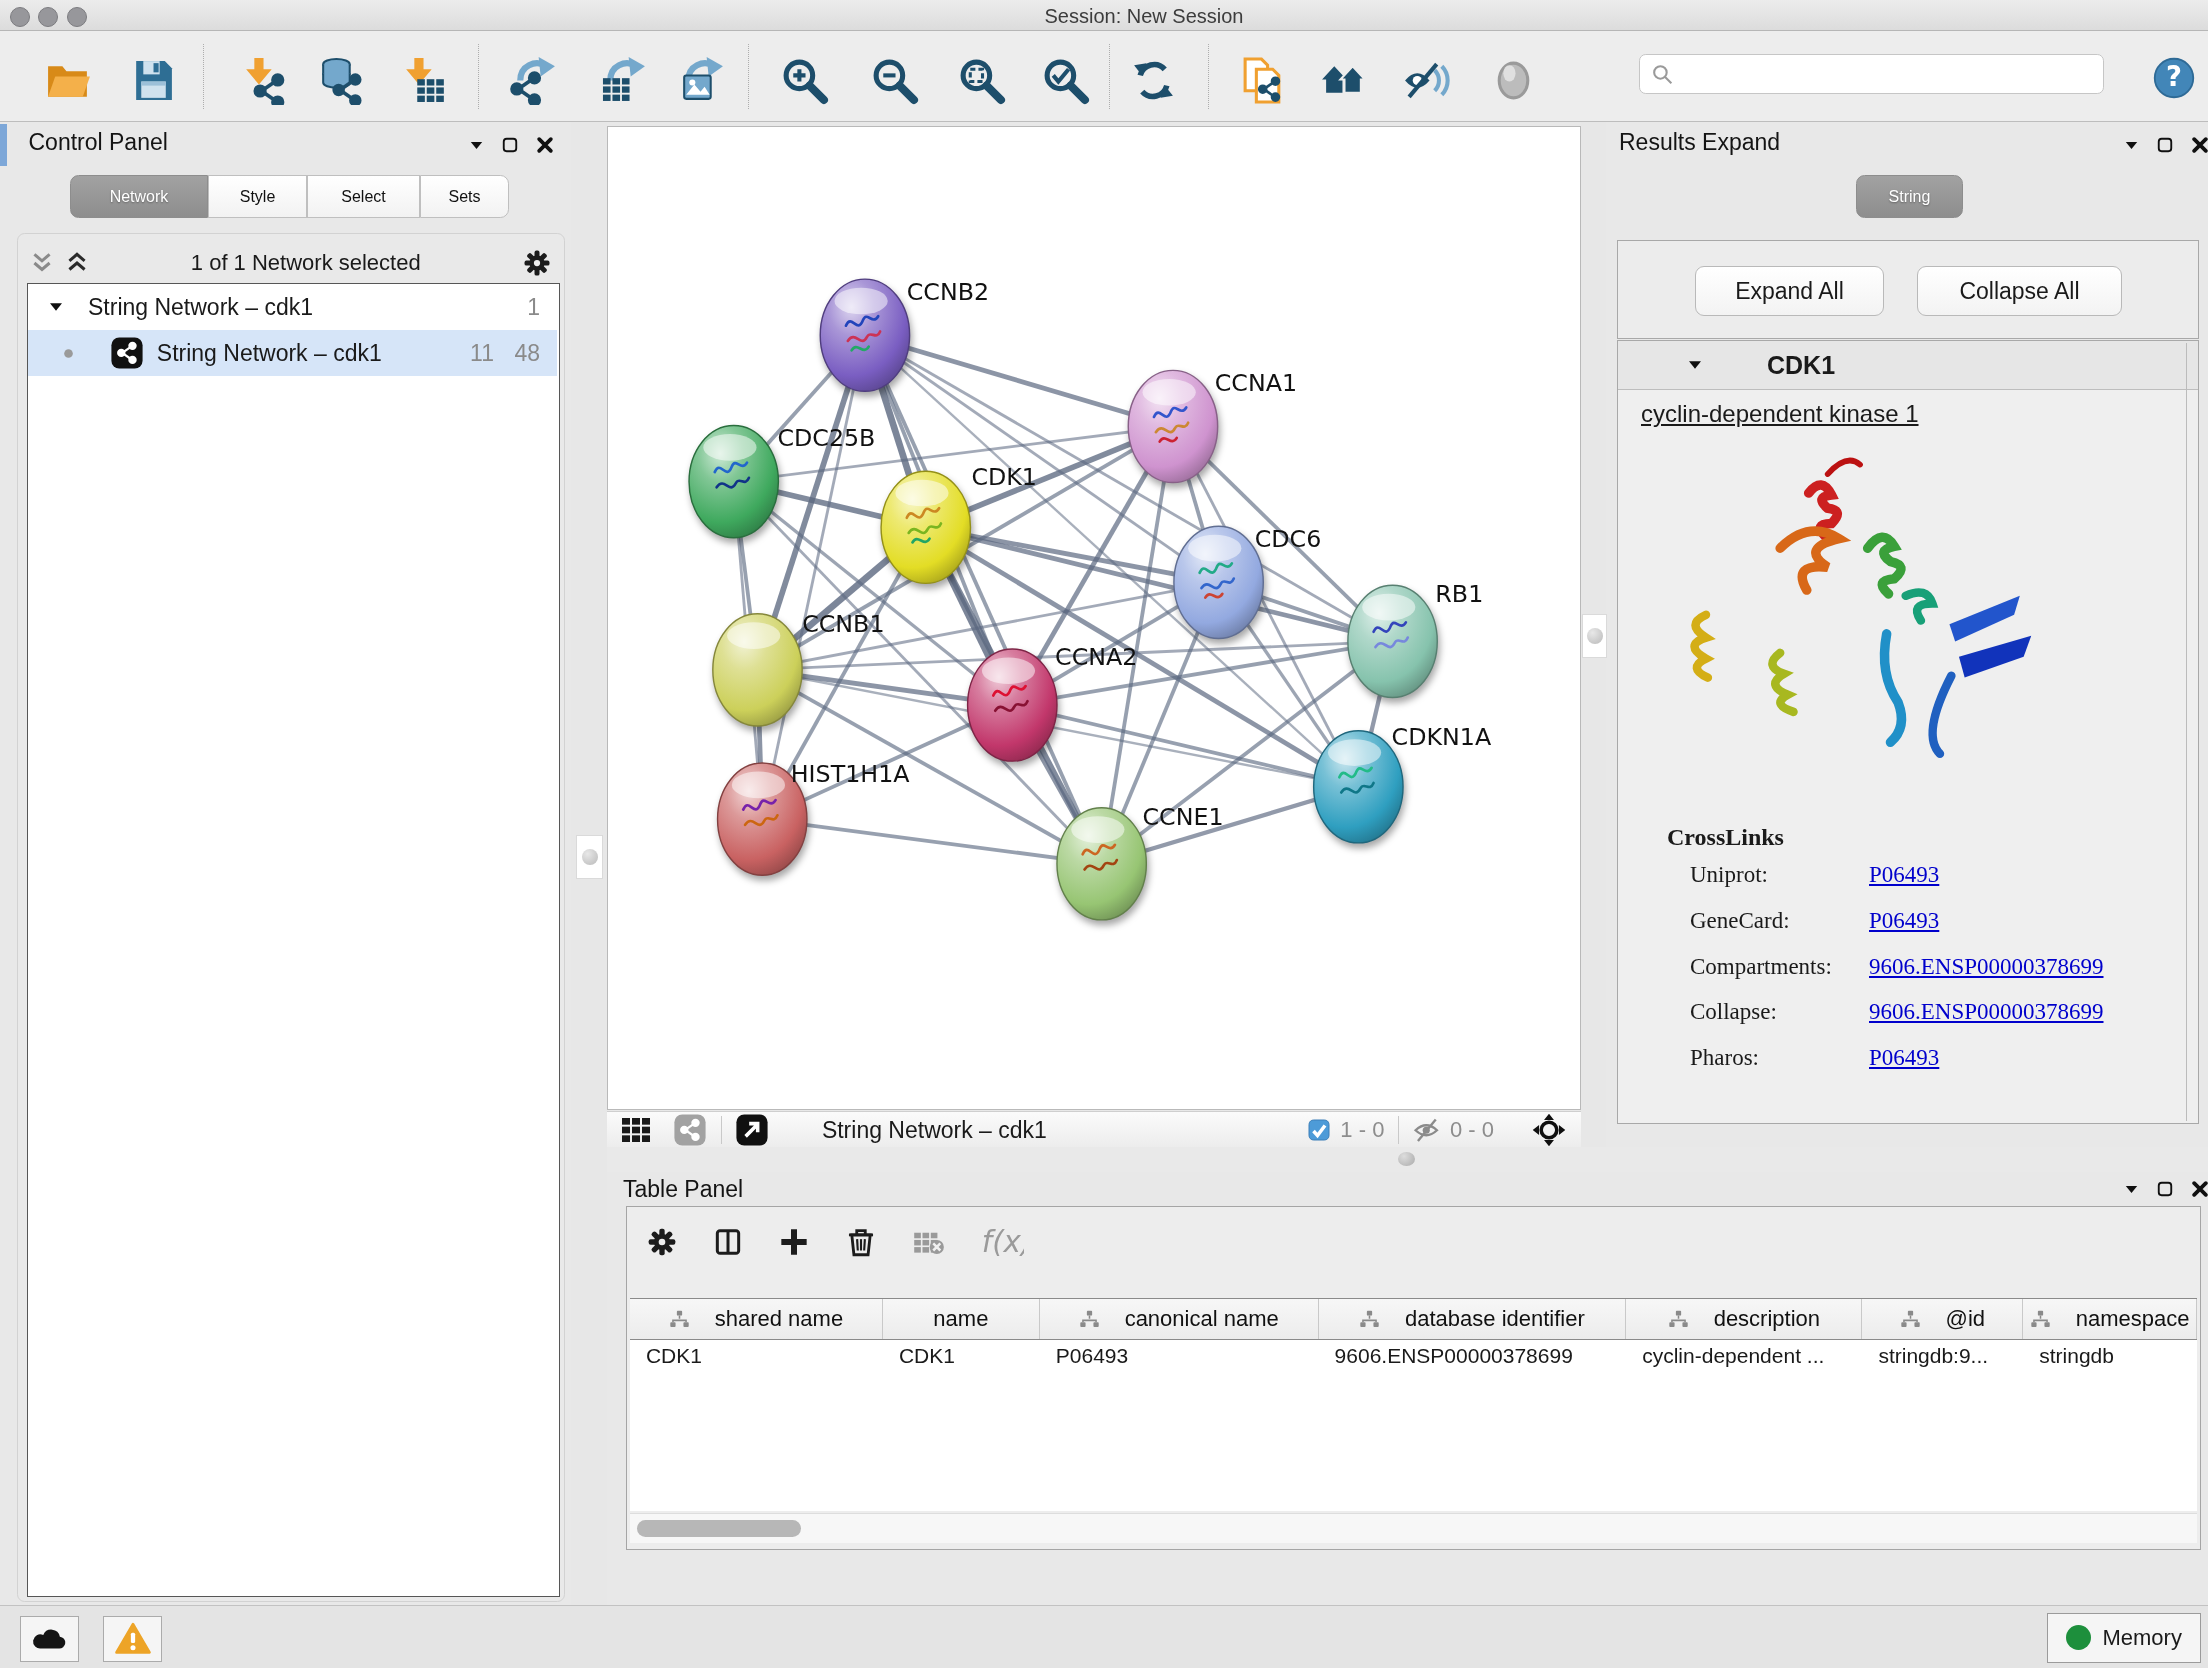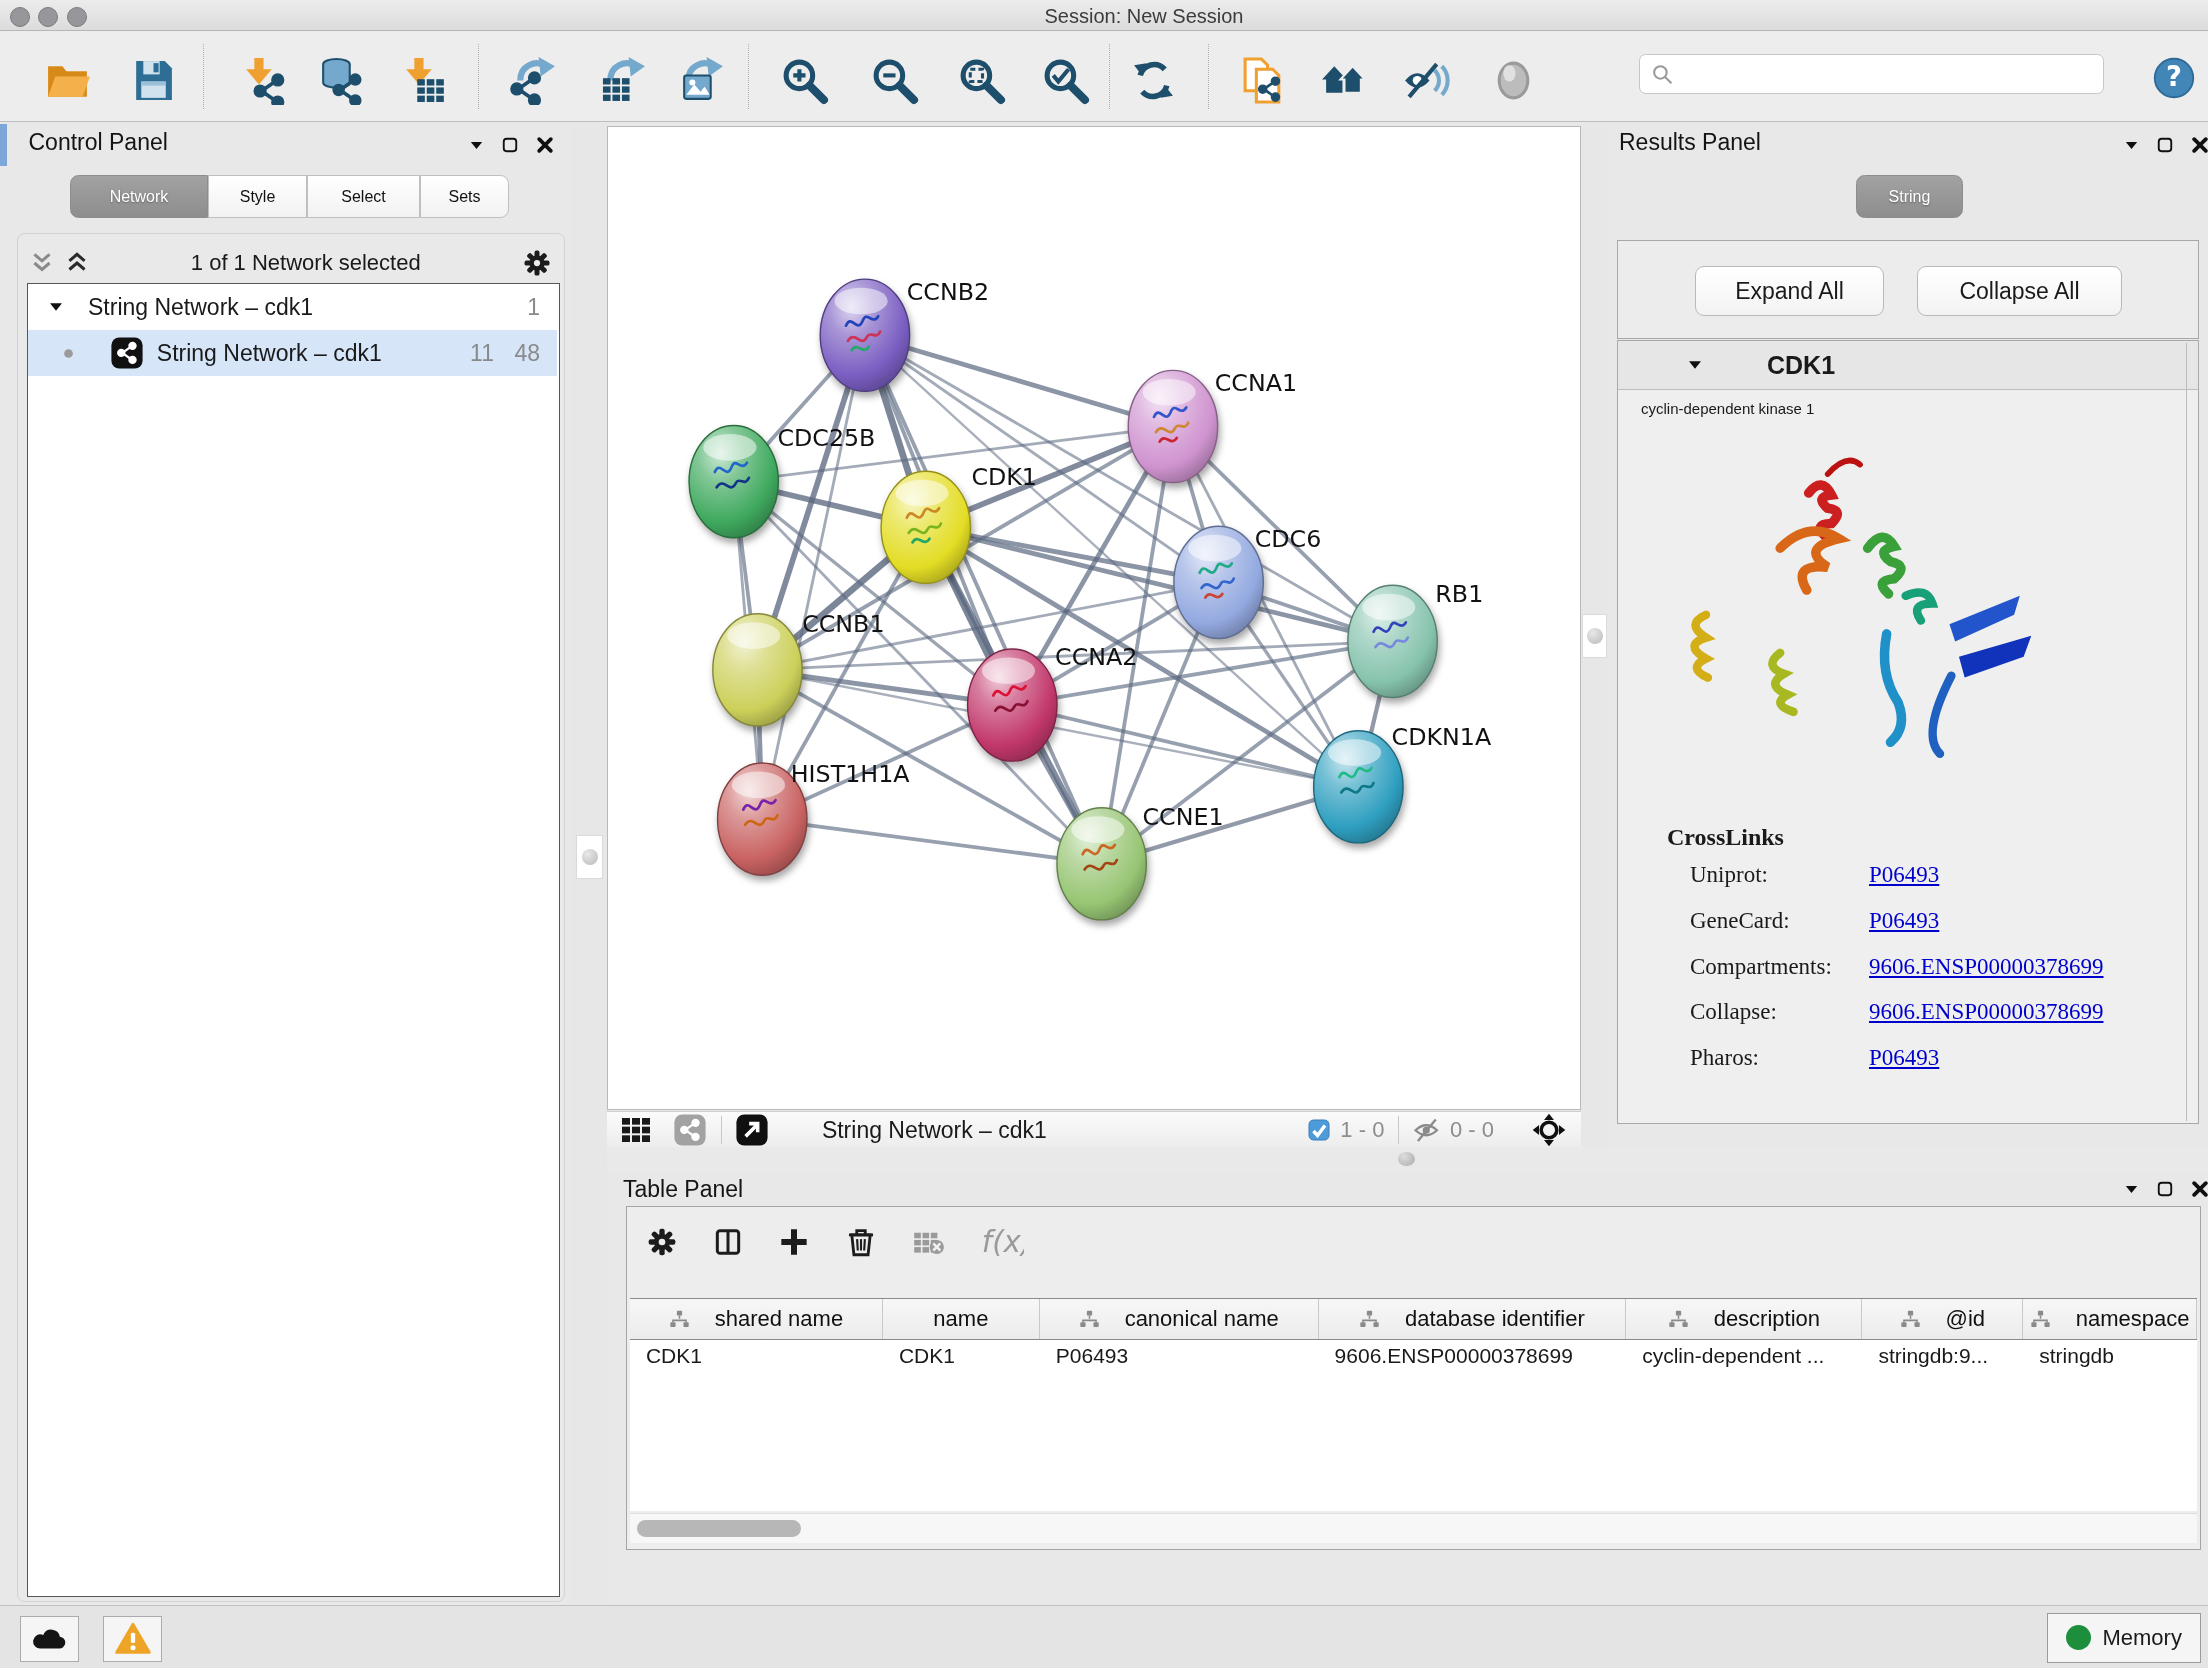--- a/index.html
+++ b/index.html
@@ -669,21 +669,21 @@
             <path d="M24 1 l7 9 h-14 Z M24 47 l7 -9 h-14 Z M1 24 l9 -7 v14 Z M47 24 l-9 -7 v14 Z" fill="#101010"></path>
           </svg>
         </span>
     </span>
   </div>
   <div class="abs" id="h-splitter">
       <div class="dot"></div>
     </div>
 
   <div class="abs" style="left:1619px;top:129px;">
-    <span class="panel-title">Results Panel</span>
+    <span class="panel-title">Results Expand</span>
   </div>
   <div class="panel-icons" style="left:2123px;top:135px;">
     <span class="ic-caret">
         <svg width="17" height="17" viewBox="0 0 48 48">
           <path d="M8 14 L40 14 24 34 Z" fill="#101010"></path>
         </svg>
       </span>
     <span class="ic-float">
         <svg width="20" height="20" viewBox="0 0 48 48">
           <rect x="9" y="9" width="30" height="30" rx="7" fill="none" stroke="#101010" stroke-width="4.5"></rect>
@@ -704,21 +704,21 @@
   </div>
   <div class="rbox" style="left:1617px;top:340px;width:580px;height:782px;background:#efefef;">
     <div id="cdk1-head">
       <span style="margin-left:68px" class="tree-caret">
           <svg width="18" height="18" viewBox="0 0 48 48">
             <path d="M8 14 L40 14 24 34 Z" fill="#101010"></path>
           </svg>
         </span>
       <span style="margin-left:63px;font-size:25px;font-weight:bold;">CDK1</span>
     </div>
-    <div style="position:absolute;left:23px;top:59px;font-size:15px;">cyclin-dependent kinase 1</div>
+    <div style="position:absolute;left:23px;top:59px;font-size:24px;text-decoration:underline;">cyclin-dependent kinase 1</div>
     <svg style="position:absolute;left:48px;top:95px;" width="409" height="390" viewBox="0 0 430 410">
       <path d="M150 60 q14 -18 24 2 q-18 2 -4 14 q18 2 4 16 q-20 0 -6 14" fill="none" stroke="#cc2020" stroke-width="10" stroke-linecap="round"></path>
       <path d="M120 118 q30 -30 62 -10 q-42 10 -12 30 q-38 -4 -22 24" fill="none" stroke="#d86818" stroke-width="10" stroke-linecap="round"></path>
       <path d="M42 188 q-22 10 0 24 q-24 8 0 22 q-20 10 2 20" fill="none" stroke="#d4ae16" stroke-width="9" stroke-linecap="round"></path>
       <path d="M120 228 q-18 14 4 22 q-20 12 4 22 q-18 10 6 18" fill="none" stroke="#a8b820" stroke-width="9" stroke-linecap="round"></path>
       <path d="M212 118 q16 -22 28 -2 q-20 4 -4 16 q20 4 4 18 q-22 2 -6 16" fill="none" stroke="#3aa03a" stroke-width="10" stroke-linecap="round"></path>
       <path d="M252 168 q22 -10 28 8 q-24 0 -12 18" fill="none" stroke="#18a078" stroke-width="9" stroke-linecap="round"></path>
       <path d="M232 208 q-8 42 12 72 q10 26 -8 42" fill="none" stroke="#2090c8" stroke-width="10" stroke-linecap="round"></path>
       <path d="M298 198 l74 -30 -6 20 -62 28 Z" fill="#2255cc"></path>
       <path d="M308 232 l76 -22 -8 22 -62 22 Z" fill="#1133bb"></path>

